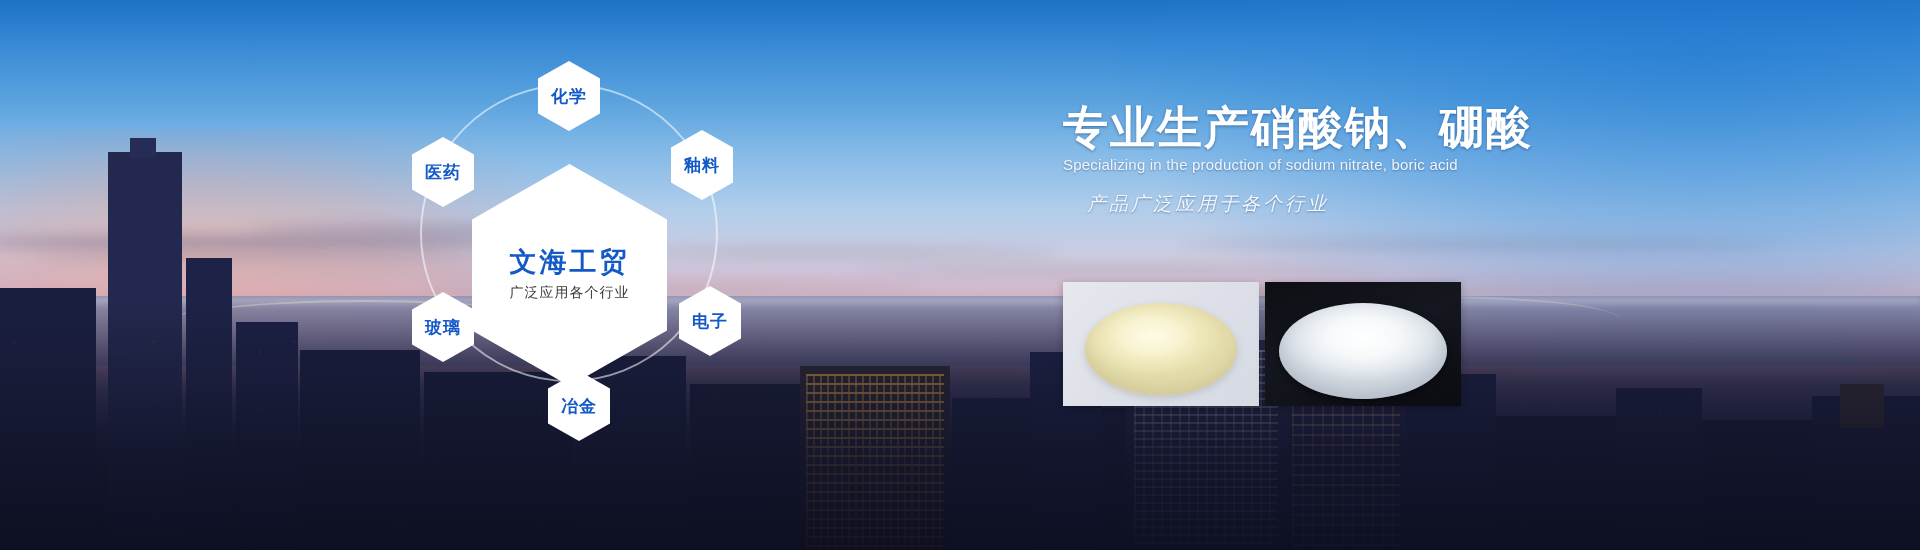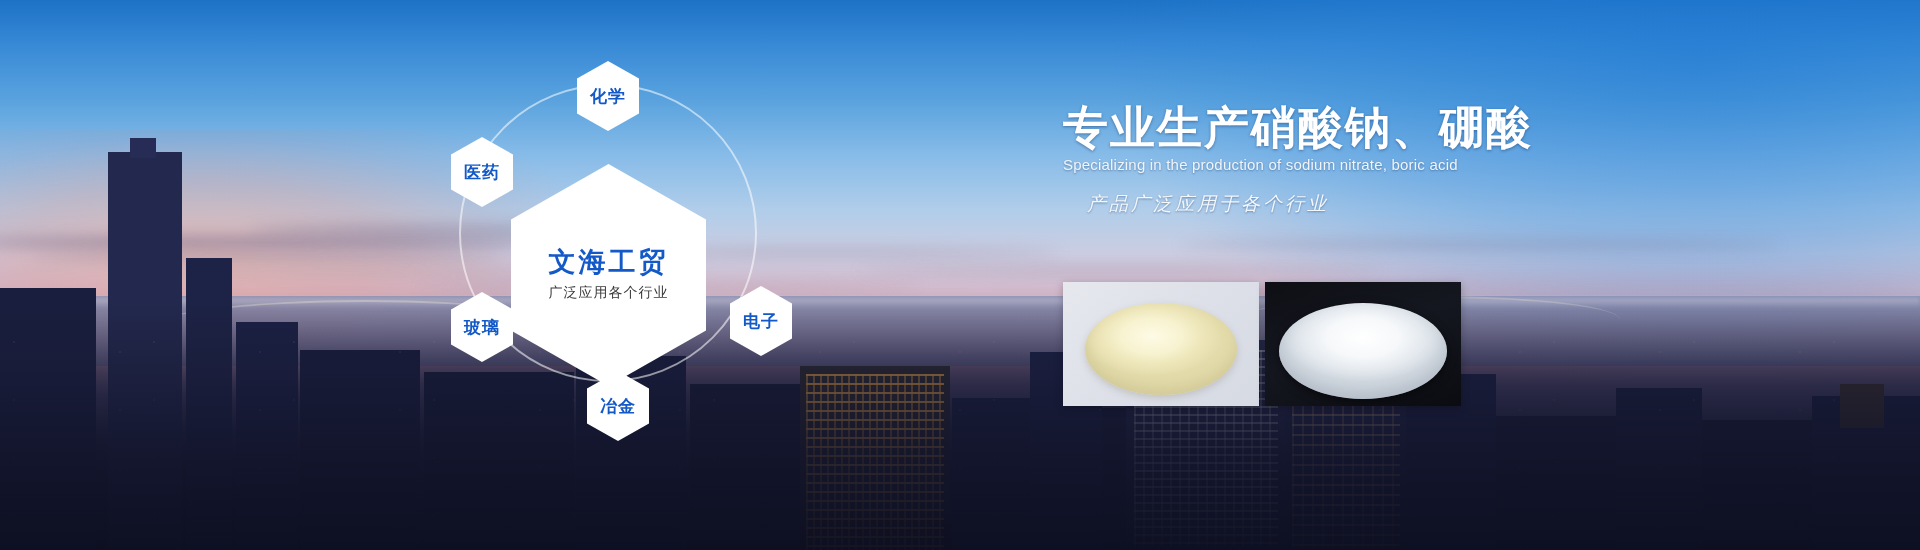--- a/index.html
+++ b/index.html
@@ -157,21 +157,21 @@
       radial-gradient(circle 1.1px at 42px 34px, rgba(255,225,170,0.8) 50%, transparent 55%),
       radial-gradient(circle 1.2px at 70px 8px,  rgba(255,160,70,0.85) 50%, transparent 55%),
       radial-gradient(circle 1.0px at 96px 46px, rgba(200,220,255,0.6) 50%, transparent 55%),
       radial-gradient(circle 1.3px at 120px 22px,rgba(255,200,120,0.9) 50%, transparent 55%);
     background-size: 140px 58px;
     opacity: .9;
   }
 
   
   .wheel {
-    position: absolute; left: 451px; top: 42px; width: 320px; height: 380px;
+    position: absolute; left: 412px; top: 42px; width: 320px; height: 380px;
   }
   .ring {
     position: absolute; left: 8px; top: 42px; width: 298px; height: 298px;
     border: 2px solid rgba(255,255,255,0.55);
     border-radius: 50%;
   }
 
   .hex {
     position: absolute;
     background: #ffffff;
@@ -193,21 +193,21 @@
   .hex-center .brand {
     font-size: 27px; font-weight: 700; color: #1359c8; letter-spacing: 3px;
     line-height: 1.1;
   }
   .hex-center .tagline {
     margin-top: 7px; font-size: 14px; font-weight: 400; color: #3a3a3a; letter-spacing: 1px;
   }
 
   .hx-top    { left: 126px; top: 19px; }
   .hx-ur     { left: 259px; top: 88px; }
-  .hx-lr     { left: 267px; top: 244px; margin-left: 12px; }
+  .hx-lr     { left: 267px; top: 244px; }
   .hx-bot    { left: 136px; top: 329px; }
   .hx-ll     { left: 0px;   top: 250px; }
   .hx-ul     { left: 0px;   top: 95px; }
 
   
   .copy { position: absolute; left: 1063px; top: 100px; width: 660px; }
   .headline {
     font-size: 45px; font-weight: 700; color: #ffffff;
     letter-spacing: 2px; line-height: 1.25;
     text-shadow: 0 1px 3px rgba(10,40,90,0.45);
@@ -320,20 +320,23 @@
     <div class="citylights"></div>
     <div class="cityfog"></div>
   </div>
 
   <div class="wheel">
     <div class="ring"></div>
 
     <div class="hex hex-small hx-top">
       <span>化学</span>
     </div>
+    <div class="hex hex-small hx-ur">
+      <span>釉料</span>
+    </div>
     <div class="hex hex-small hx-lr">
       <span>电子</span>
     </div>
     <div class="hex hex-small hx-bot">
       <span>冶金</span>
     </div>
     <div class="hex hex-small hx-ll">
       <span>玻璃</span>
     </div>
     <div class="hex hex-center">

